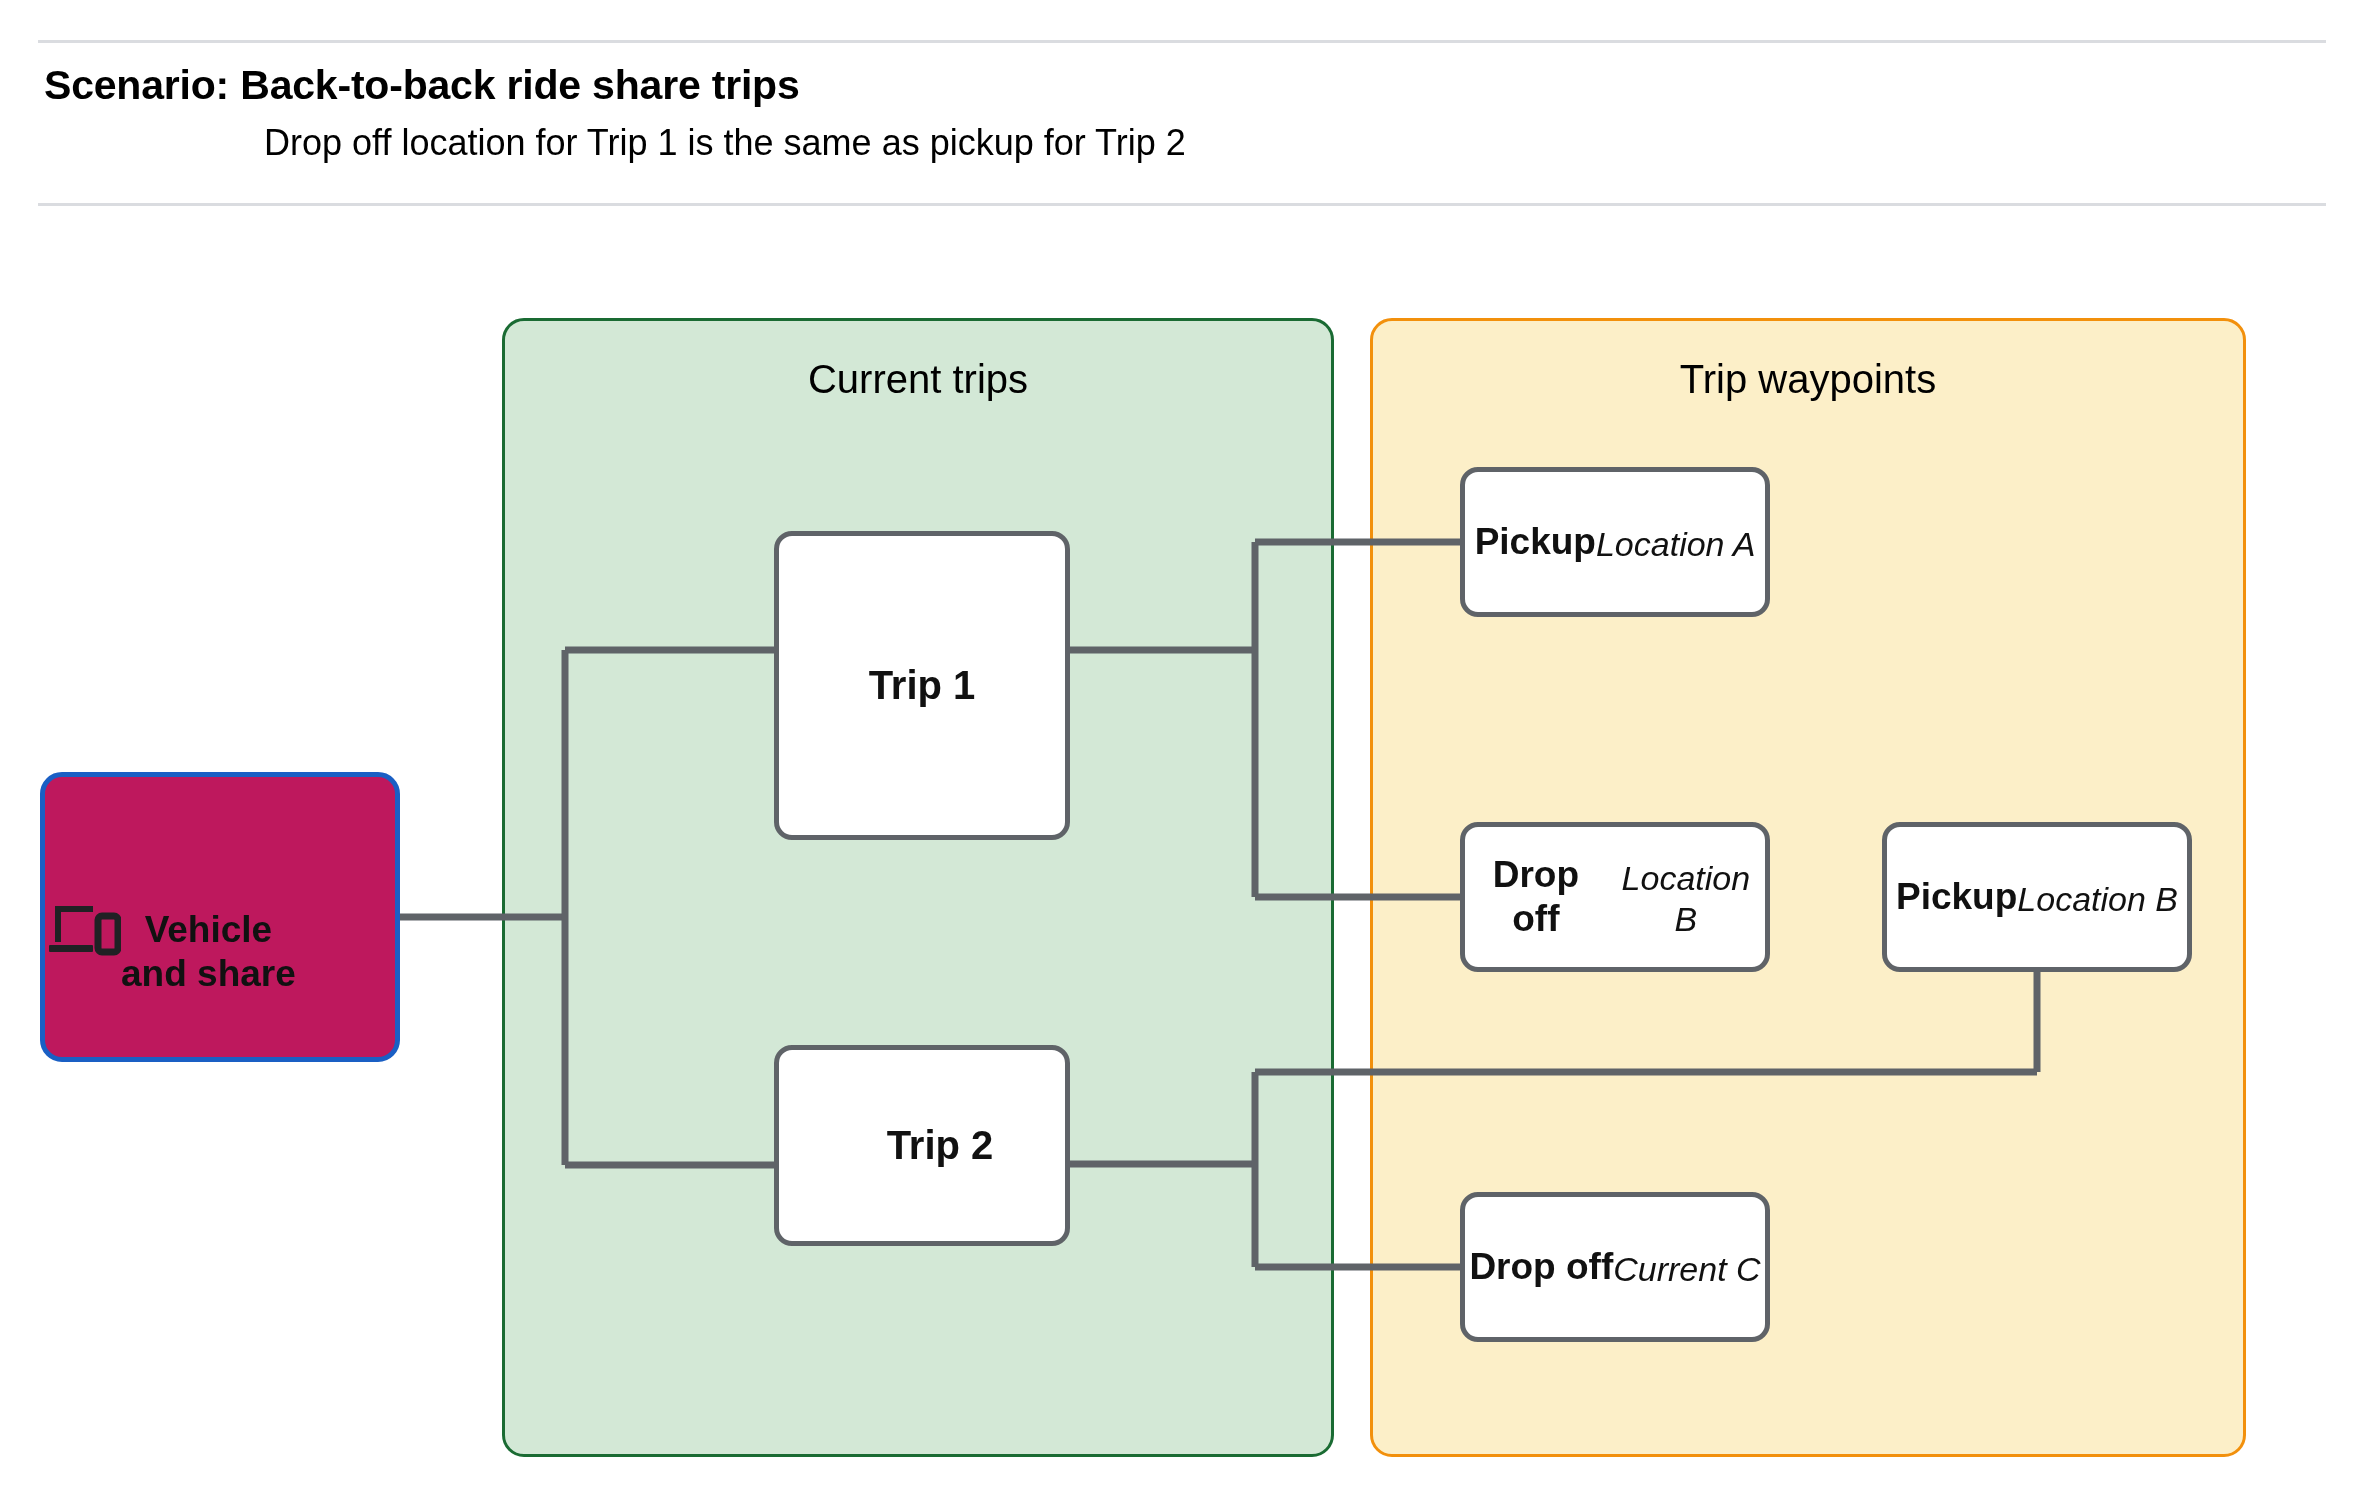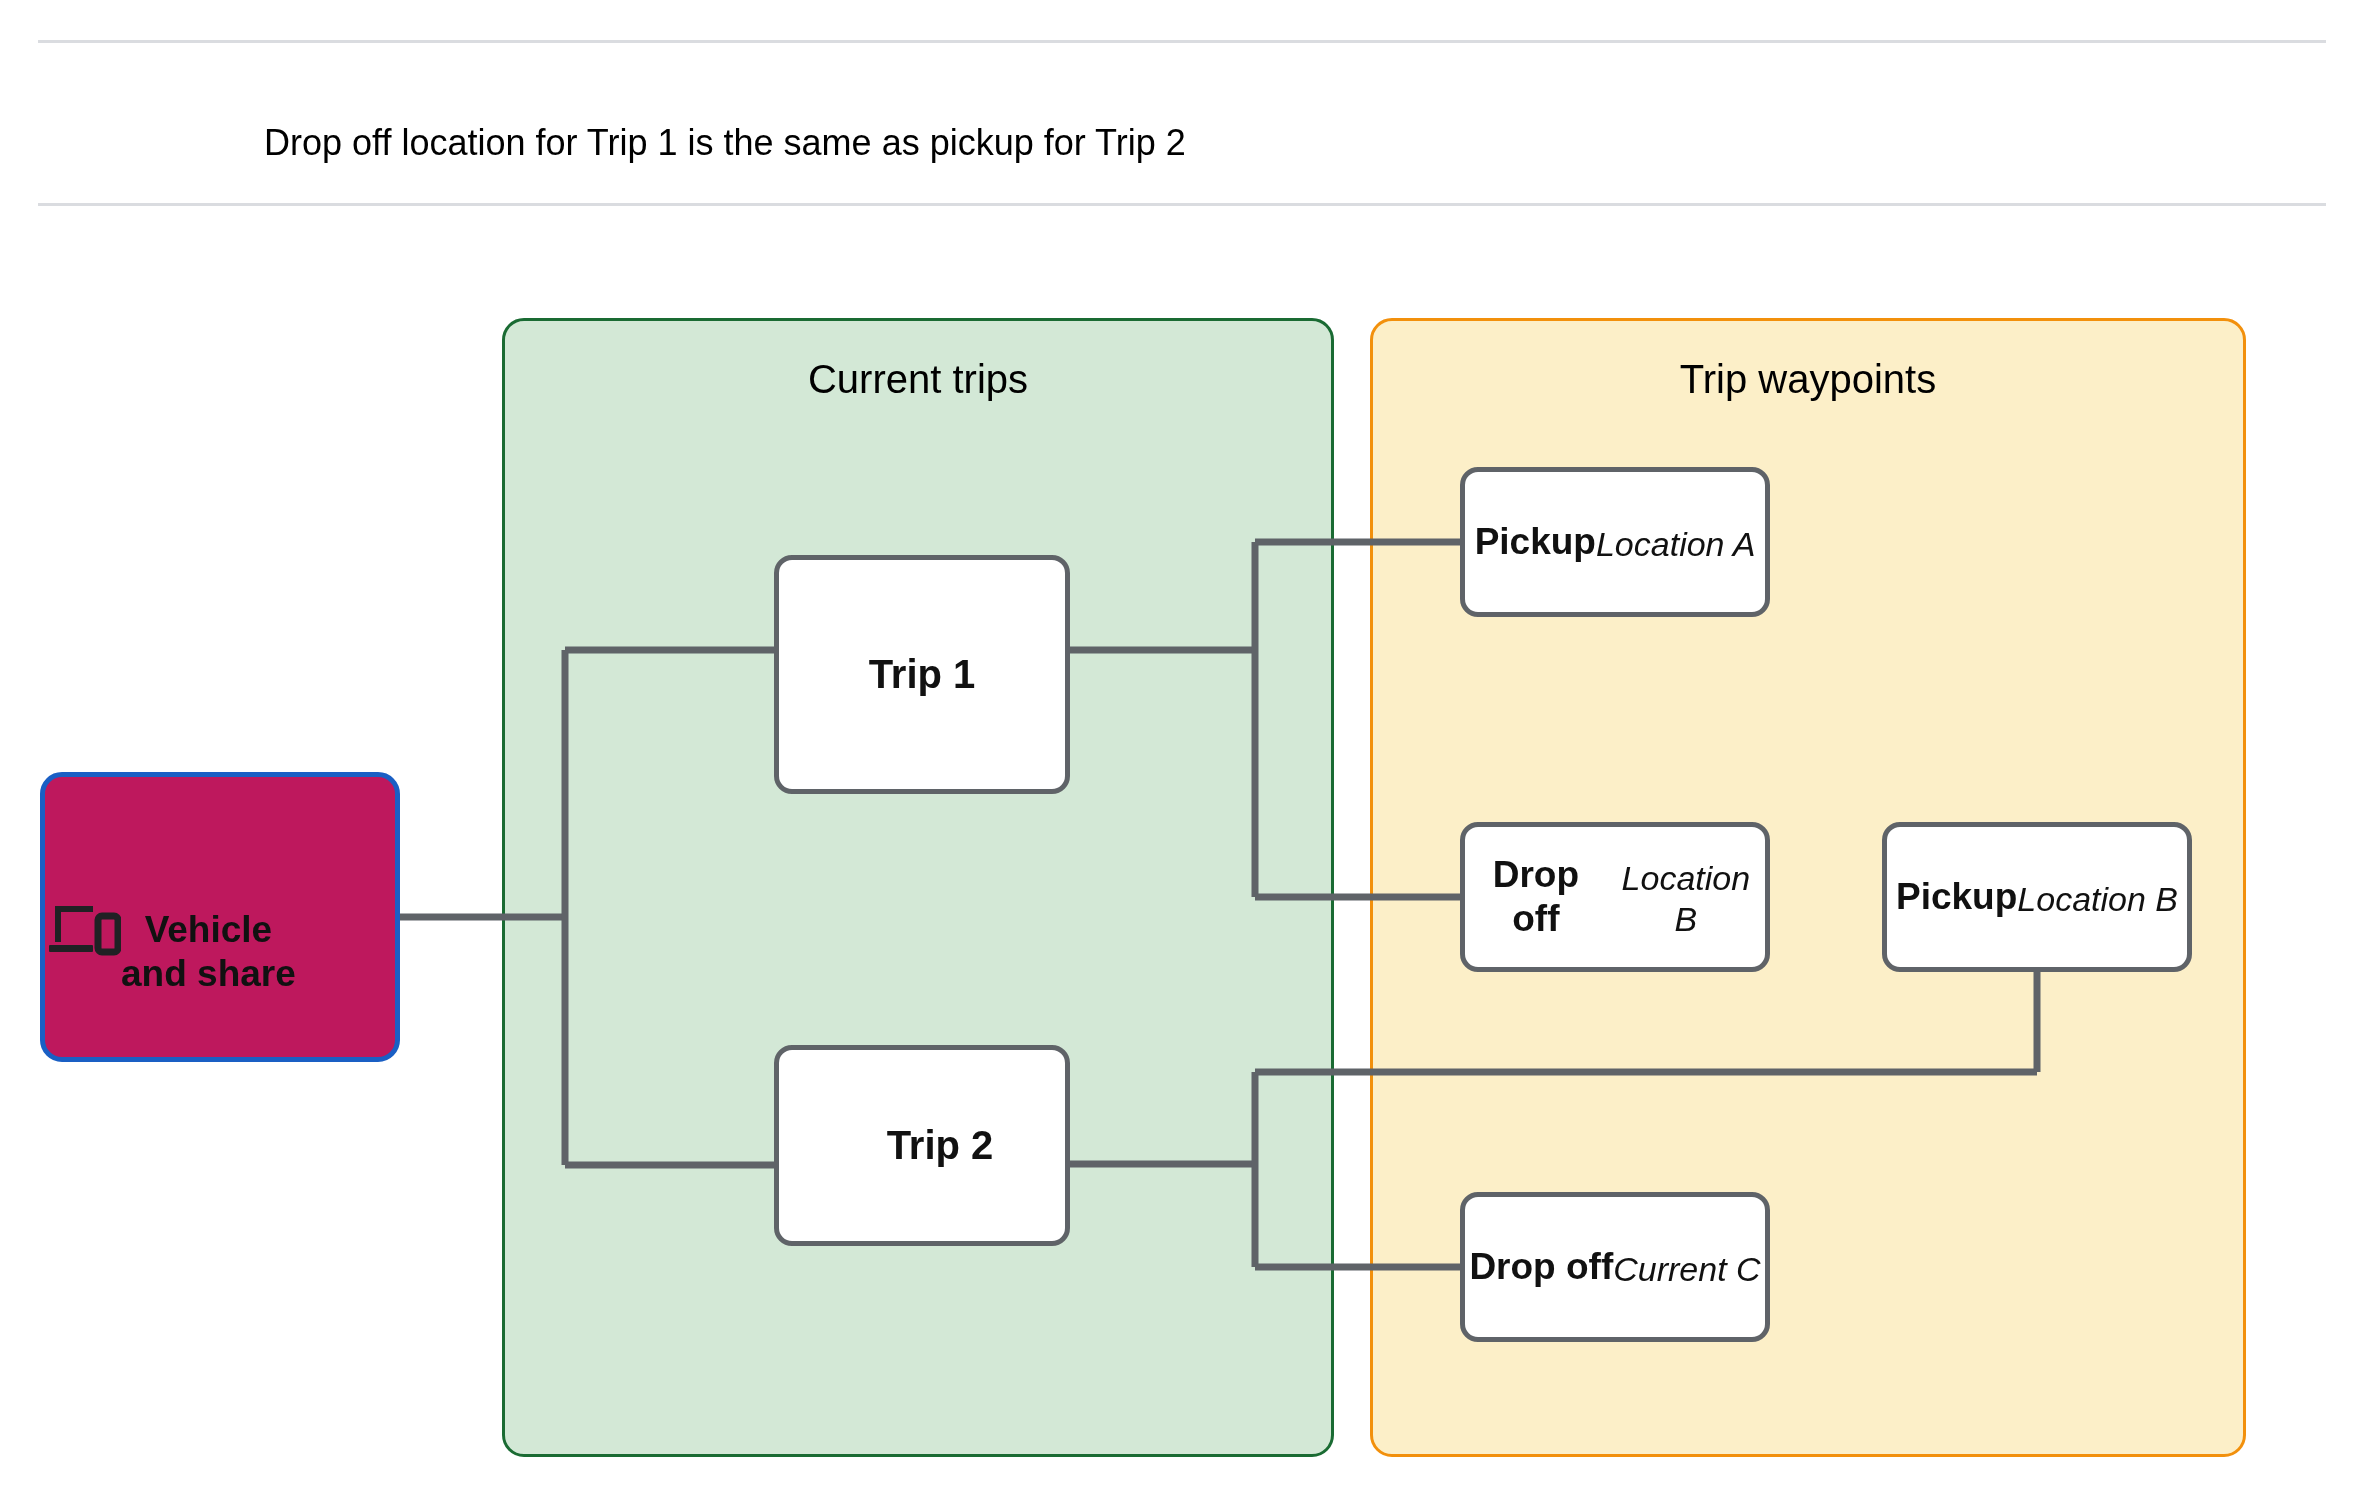--- a/index.html
+++ b/index.html
@@ -123,21 +123,21 @@
     border-radius: 22px;
     justify-content: flex-start;
     padding-top: 30px;
   }
   #node-vehicle .node-title {
     margin-top: 40px;
     font-size: 37px;
   }
   .device-icon { display: block; }
 
-  #node-trip1 { left: 774px; top: 555px; width: 296px; height: 239px; }
+  #node-trip1 { left: 774px; top: 531px; width: 296px; height: 309px; }
   #node-trip2 { left: 774px; top: 1045px; width: 296px; height: 201px; padding-left: 36px; }
   #node-trip1 .node-title, #node-trip2 .node-title { font-size: 40px; }
 
   #node-pickup-a  { left: 1460px; top: 467px;  width: 310px; height: 150px; }
   #node-dropoff-b { left: 1460px; top: 822px;  width: 310px; height: 150px; }
   #node-pickup-b  { left: 1882px; top: 822px;  width: 310px; height: 150px; }
   #node-dropoff-c { left: 1460px; top: 1192px; width: 310px; height: 150px; }
 
   
   #wires {
@@ -147,20 +147,21 @@
     z-index: 4;
     pointer-events: none;
   }
 </style>
 </head>
 <body>
 
 <div id="canvas">
 
   <div class="rule" id="rule-top"></div>
+  <div id="scenario-title">Scenario: Back-to-back ride share trips</div>
   <div id="scenario-sub">Drop off  location for Trip 1 is the same as pickup for Trip 2</div>
   <div class="rule" id="rule-bot"></div>
 
   <div class="group" id="group-trip-waypoints">
     <div class="group-title">Trip waypoints</div>
   </div>
 
   <div class="group" id="group-current-trips">
     <div class="group-title">Current trips</div>
   </div>

